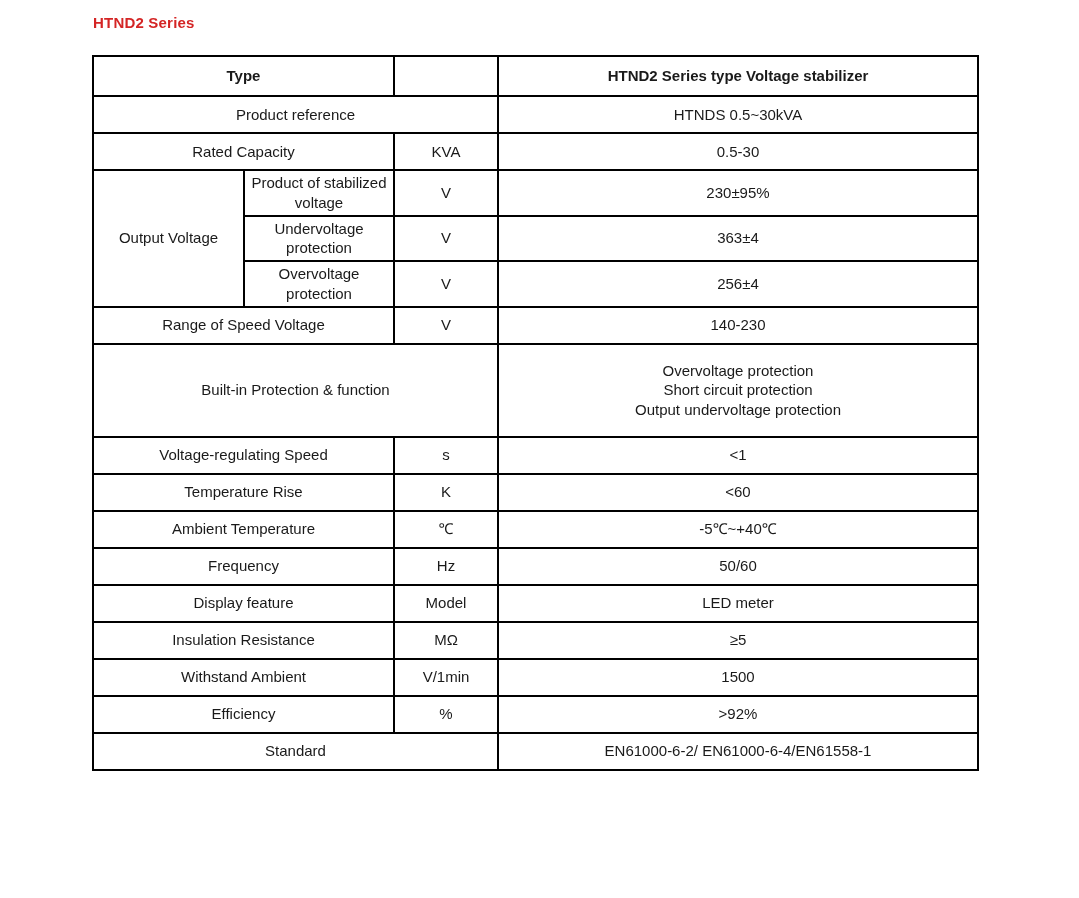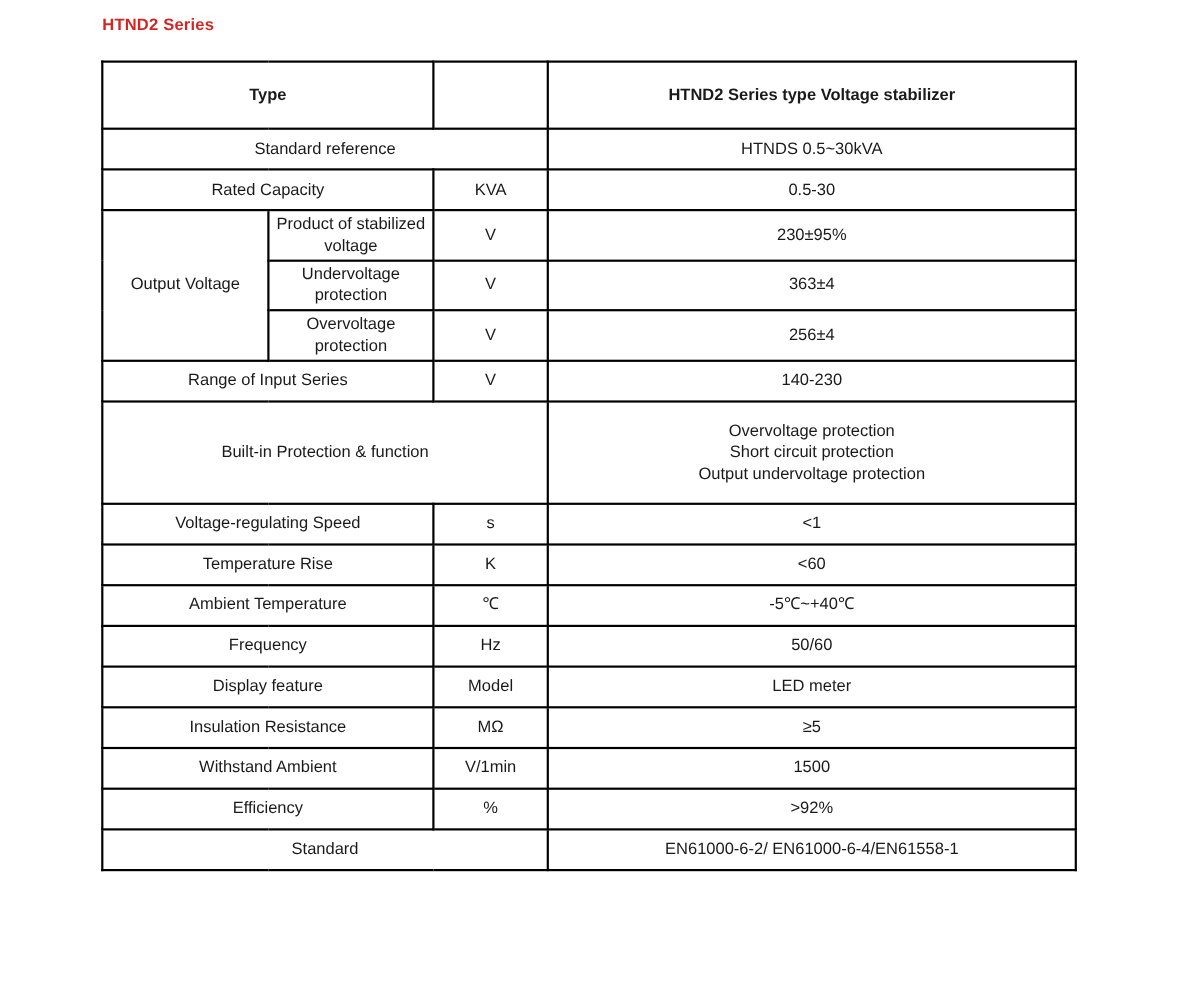--- a/index.html
+++ b/index.html
@@ -36,21 +36,21 @@
     border: 2px solid #000000;
     text-align: center;
     vertical-align: middle;
     font-size: 15px;
     line-height: 1.32;
     padding: 2px 4px;
     background: #ffffff;
     color: #1a1a1a;
   }
   td.bold { font-weight: bold; }
-  tr.r-type   td { height: 61px; }
+  tr.r-type   td { height: 40px; }
   tr.r-std    td { height: 37px; }
   tr.r-sub    td { height: 40px; }
   tr.r-built  td { height: 93px; }
   td.multiline { white-space: pre-line; }
 </style>
 </head>
 <body>
 
 <div class="page">
 
@@ -65,21 +65,21 @@
     </colgroup>
 
     <tbody>
         <tr class="r-type">
       <td colspan="2" class="bold">Type</td>
       <td></td>
       <td class="bold">HTND2 Series type Voltage stabilizer</td>
     </tr>
 
     <tr class="r-std">
-      <td colspan="3">Standard reference</td>
+      <td colspan="3">Product reference</td>
       <td>HTNDS 0.5~30kVA</td>
     </tr>
 
     <tr class="r-std">
       <td colspan="2">Rated Capacity</td>
       <td>KVA</td>
       <td>0.5-30</td>
     </tr>
 
     <tr class="r-sub">
@@ -95,21 +95,21 @@
       <td>363±4</td>
     </tr>
 
     <tr class="r-sub">
       <td>Overvoltage protection</td>
       <td>V</td>
       <td>256±4</td>
     </tr>
 
     <tr class="r-std">
-      <td colspan="2">Range of Input Series</td>
+      <td colspan="2">Range of Speed Voltage</td>
       <td>V</td>
       <td>140-230</td>
     </tr>
 
     <tr class="r-built">
       <td colspan="3">Built-in Protection &amp; function</td>
       <td class="multiline">Overvoltage protection
 Short circuit protection
 Output undervoltage protection</td>
     </tr>

